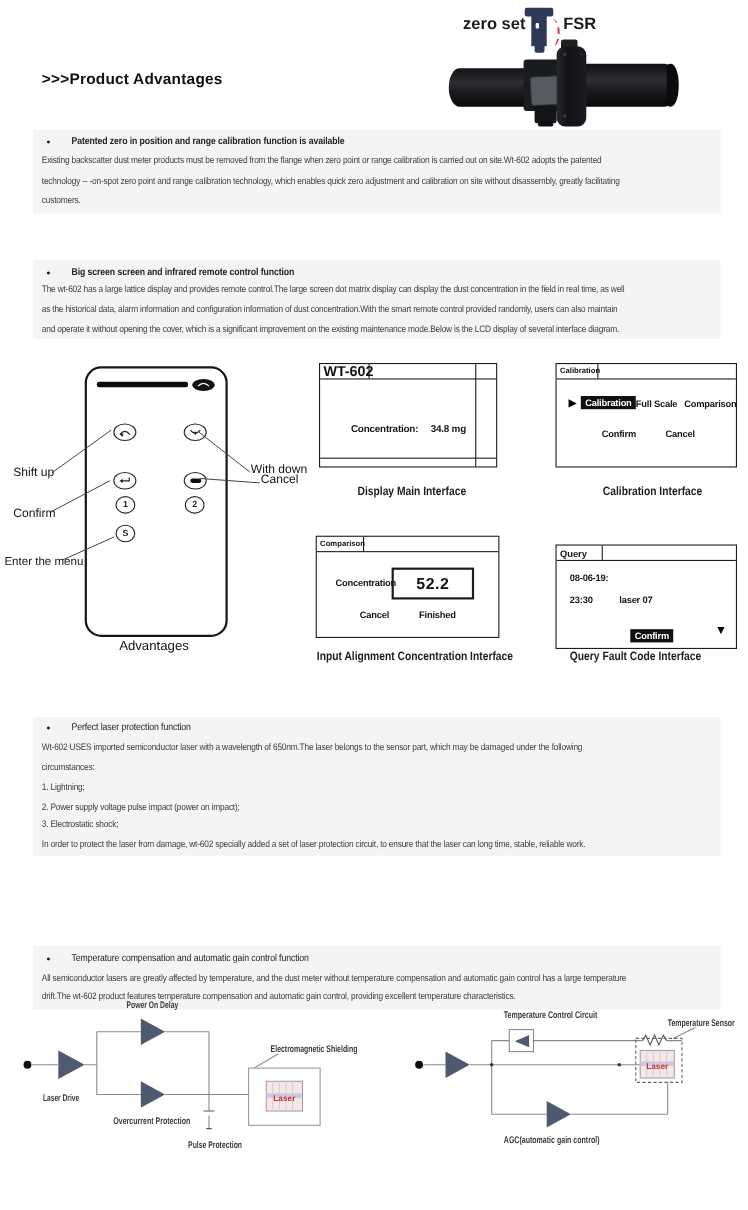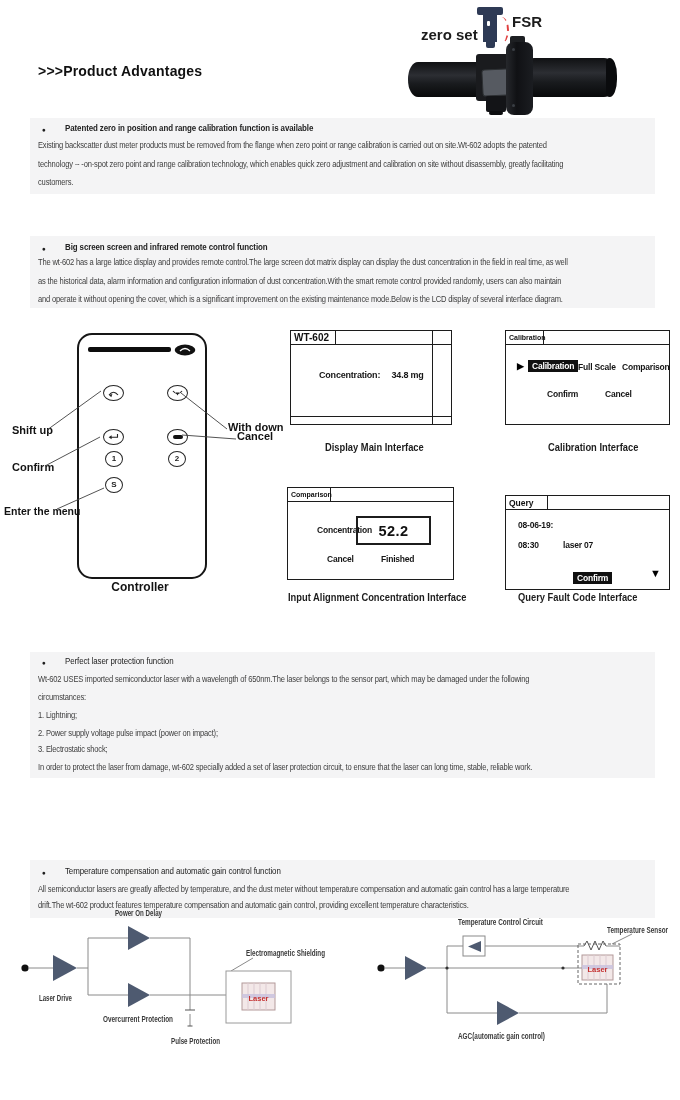--- a/index.html
+++ b/index.html
@@ -22,21 +22,21 @@
   
   .hero-label{position:absolute;font-size:15px;font-weight:700;color:#1c1c1c}
   .pipe{background:linear-gradient(180deg,#101113,#2c2e33 38%,#191b1e 62%,#08090a)}
 
   
   .remote{position:absolute;left:77px;top:333px;width:126px;height:242px;
           border:2.2px solid #161616;border-radius:15px;background:#fff}
   .btn{position:absolute;border:1.2px solid #262626;border-radius:50%;
        display:flex;align-items:center;justify-content:center;background:#fff}
   .btn span{font-size:8px;font-weight:600;color:#222;line-height:1}
-  .rlabel{position:absolute;font-weight:700;color:#131313;white-space:nowrap;font-size:11px}
+  .rlabel{position:absolute;font-weight:400;color:#131313;white-space:nowrap;font-size:11px}
 
   
   .lcd{position:absolute;border:1.6px solid #1c1c1c;background:#fff}
   .lcd-tab{position:absolute;left:0;top:0;height:13px;display:flex;align-items:center;
            padding:0 3px;border-right:1.1px solid #1c1c1c;font-weight:700;color:#111;white-space:nowrap}
   .lcd-rule{position:absolute;left:0;right:0;top:13px;height:1.1px;background:#1c1c1c}
   .lcdtext{position:absolute;font-weight:700;color:#161616;letter-spacing:-.2px;font-size:8.5px;white-space:nowrap}
   .chip{background:#101010;color:#fff;font-weight:700;padding:1px 4px}
   .cap{position:absolute;font-size:11px;font-weight:700;color:#1d1d1d;white-space:nowrap;
        transform:scaleX(.85);transform-origin:0 0}
@@ -44,21 +44,21 @@
   
   .dlabel{font:600 8.8px "Liberation Sans",sans-serif;fill:#3a3a3a}
   .dlaser{font:700 7.5px "Liberation Sans",sans-serif;fill:#c43030}
 </style>
 </head>
 <body>
 
 <div class="page">
 
   <div class="abs" style="left:400px;top:0;width:280px;height:115px">
-    <div class="hero-label" style="left:21px;top:26px;position:absolute">zero set</div>
+    <div class="hero-label" style="left:21px;top:13px;position:absolute">zero set</div>
     <div class="hero-label" style="left:112px;top:13px;position:absolute">FSR</div>
 
     <div class="abs" style="left:0;top:0;width:0;height:0">
       <div class="abs" style="left:77px;top:7px;width:26px;height:8px;background:#2e3a55;border-radius:2px"></div>
       <div class="abs" style="left:83px;top:14px;width:14px;height:28px;background:#2e3a55"></div>
       <div class="abs" style="left:86px;top:41px;width:9px;height:7px;background:#2e3a55;border-radius:0 0 2px 2px"></div>
       <div class="abs" style="left:87px;top:21px;width:3px;height:5px;background:#fff;border-radius:1px"></div>
       <div class="abs" style="left:94px;top:17px;width:13px;height:26px;border-right:2px dashed #e04040;border-radius:50%"></div>
     </div>
 
@@ -131,38 +131,38 @@
     <div class="btn" style="left:26px;top:142px;width:16px;height:14px">
         <span>S</span>
       </div>
   </div>
 
   <div class="rlabel" style="left:12px;top:424px">Shift up</div>
   <div class="rlabel" style="left:228px;top:421px">With down</div>
   <div class="rlabel" style="left:12px;top:461px">Confirm</div>
   <div class="rlabel" style="left:237px;top:430px">Cancel</div>
   <div class="rlabel" style="left:4px;top:505px;font-size:10.5px">Enter the menu</div>
-  <div class="rlabel" style="left:77px;top:580px;width:126px;text-align:center;font-size:12px">Controller</div>
+  <div class="rlabel" style="left:77px;top:580px;width:126px;text-align:center;font-size:12px">Advantages</div>
 
   <svg class="abs" style="left:0;top:320px" width="280" height="290">
     <g stroke="#3f3f3f" stroke-width="0.9">
       <line x1="47" y1="110" x2="101" y2="71"></line>
       <line x1="227" y1="109" x2="181" y2="73"></line>
       <line x1="45" y1="146" x2="100" y2="117"></line>
       <line x1="236" y1="119" x2="182" y2="115"></line>
       <line x1="57" y1="189" x2="104" y2="168"></line>
     </g>
   </svg>
 
   <div class="lcd" style="left:290px;top:330px;width:160px;height:93px">
-    <div class="lcd-tab" style="width:38px;font-size:10px">WT-602</div>
+    <div class="lcd-tab" style="width:38px;font-size:13px">WT-602</div>
     <div class="lcd-rule"></div>
     <div class="abs" style="left:141px;top:0;bottom:0;width:1.1px;background:#1c1c1c"></div>
     <div class="abs" style="left:0;right:0;top:85px;height:1.1px;background:#1c1c1c"></div>
-    <div class="lcdtext" style="left:28px;top:39px;font-size:9px">
+    <div class="lcdtext" style="left:28px;top:54px;font-size:9px">
       <span>Concentration:</span>
       <span style="margin-left:9px">34.8 mg</span>
     </div>
   </div>
   <div class="cap" style="left:325px;top:441px">Display Main Interface</div>
 
   <div class="lcd" style="left:505px;top:330px;width:163px;height:93px">
     <div class="lcd-tab" style="width:31px;font-size:7px">Calibration</div>
     <div class="lcd-rule"></div>
     <div class="lcdtext" style="left:11px;top:30px;font-size:9px;color:#000">▶</div>
@@ -170,34 +170,34 @@
     <div class="lcdtext" style="left:72px;top:31px">Full Scale</div>
     <div class="lcdtext" style="left:116px;top:31px">Comparison</div>
     <div class="lcdtext" style="left:41px;top:58px">Confirm</div>
     <div class="lcdtext" style="left:99px;top:58px">Cancel</div>
   </div>
   <div class="cap" style="left:548px;top:441px">Calibration Interface</div>
 
   <div class="lcd" style="left:287px;top:487px;width:165px;height:91px">
     <div class="lcd-tab" style="width:36px;font-size:7px">Comparison</div>
     <div class="lcd-rule"></div>
-    <div class="lcdtext" style="left:29px;top:37px">Concentration</div>
+    <div class="lcdtext" style="left:17px;top:37px">Concentration</div>
     <div class="abs" style="left:68px;top:28px;width:71px;height:25px;border:2px solid #1c1c1c;display:flex;align-items:center;justify-content:center">
       <span style="font-size:14.5px;font-weight:700;letter-spacing:.5px;color:#111">52.2</span>
     </div>
     <div class="lcdtext" style="left:39px;top:66px">Cancel</div>
     <div class="lcdtext" style="left:93px;top:66px">Finished</div>
   </div>
   <div class="cap" style="left:288px;top:591px">Input Alignment Concentration Interface</div>
 
   <div class="lcd" style="left:505px;top:495px;width:163px;height:93px">
     <div class="lcd-tab" style="width:35px;font-size:8.5px">Query</div>
     <div class="lcd-rule"></div>
     <div class="lcdtext" style="left:12px;top:24px">08-06-19:</div>
-    <div class="lcdtext" style="left:12px;top:44px">08:30</div>
+    <div class="lcdtext" style="left:12px;top:44px">23:30</div>
     <div class="lcdtext" style="left:57px;top:44px">laser 07</div>
     <div class="lcdtext chip" style="left:67px;top:76px">Confirm</div>
     <div class="lcdtext" style="left:144px;top:71px;font-size:11px;color:#000">▼</div>
   </div>
   <div class="cap" style="left:518px;top:591px">Query Fault Code Interface</div>
 
   <div class="band" style="top:652px;height:126px">
     <span class="bdot" style="top:6px">●</span>
     <div class="bh" style="top:4px">Perfect laser protection function</div>
     <div class="bl" style="top:22px">Wt-602 USES imported semiconductor laser with a wavelength of 650nm.The laser belongs to the sensor part, which may be damaged under the following</div>

